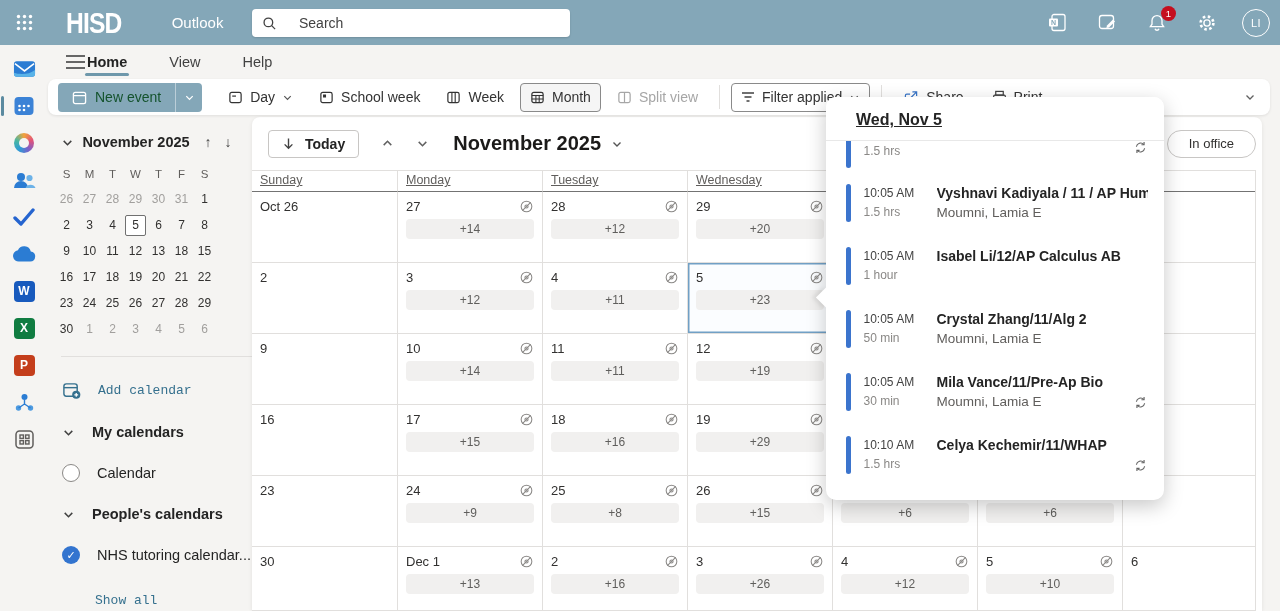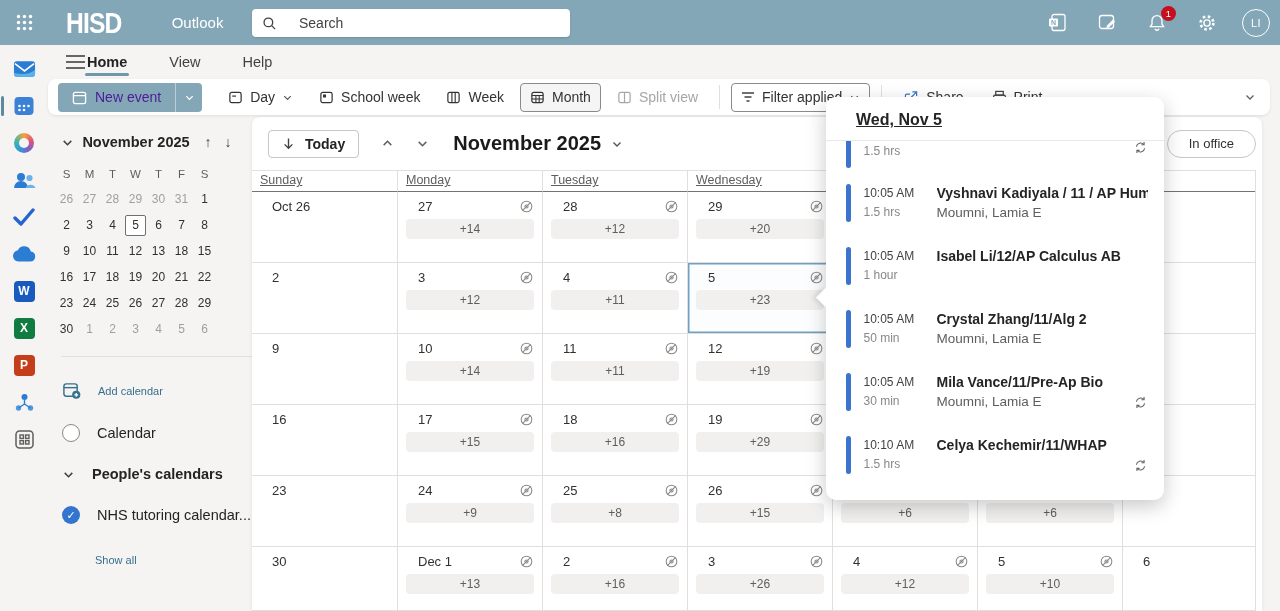--- a/index.html
+++ b/index.html
@@ -30,21 +30,21 @@
   
   .tabrow { position:absolute; left:48px; top:45px; right:0; height:34px; display:flex; align-items:center; padding-left:18px; }
   .hamburger { cursor:pointer; }
   .tabs { display:flex; gap:38px; }
   .tab { font-size:14.5px; color:#424242; cursor:pointer; position:relative; padding:6px 2px; }
   .tab.active { font-weight:700; color:#242424; }
   .tab.active::after { content:""; position:absolute; left:0; right:0; bottom:0; height:3px; border-radius:2px; background:#6f98ab; }
 
   
   .ribbon { position:absolute; left:48px; top:79px; width:1222px; height:36px; background:#fff; border-radius:8px; box-shadow:0 1px 3px rgba(0,0,0,.09); display:flex; align-items:center; padding:0 10px; gap:8px; z-index:10; }
-  .newevent { display:flex; height:29px; border-radius:4px; overflow:hidden; background:#84a7b8; color:#4c1d95; cursor:pointer; }
+  .newevent { display:flex; height:29px; border-radius:4px; overflow:hidden; background:#84a7b8; color:#14532d; cursor:pointer; }
   .newevent .main { display:flex; align-items:center; gap:8px; padding:0 14px; font-size:14px; }
   .newevent .split { width:27px; display:flex; align-items:center; justify-content:center; border-left:1px solid rgba(255,255,255,.45); }
   .vbtn { display:flex; align-items:center; gap:7px; height:29px; padding:0 9px; border-radius:4px; font-size:14px; color:#333; cursor:pointer; border:1px solid transparent; white-space:nowrap; }
   .vbtn.active { border-color:#8a8a8a; background:#f5f5f5; }
   .vbtn.disabled { color:#a6a6a6; cursor:default; }
   .vbtn.outlined { border-color:#8a8a8a; }
   .rb-sep { width:1px; height:24px; background:#e1dfdd; margin:0 3px; }
   .ribbon-collapse { position:absolute; right:14px; top:12px; cursor:pointer; }
 
   
@@ -53,41 +53,41 @@
   .mc-head { display:flex; align-items:center; height:28px; padding:0 14px 0 13px; }
   .mc-title { flex:1; text-align:center; font-size:14.5px; font-weight:700; color:#242424; }
   .mc-arrow { color:#424242; font-size:14px; width:20px; text-align:center; cursor:pointer; }
   .mc-grid { margin:6px 0 0 7px; display:grid; grid-template-columns:repeat(7,23px); }
   .mc-wd { height:24px; display:flex; align-items:center; justify-content:center; font-size:11.5px; color:#605e5c; }
   .mc-day { height:26px; display:flex; align-items:center; justify-content:center; font-size:12px; color:#323130; cursor:pointer; }
   .mc-day.muted { color:#a19f9d; }
   .mc-day.sel span { display:flex; align-items:center; justify-content:center; width:21px; height:21px; border:1px solid #707070; border-radius:2px; background:#fff; }
   .sb-divider { height:1px; background:#e1dfdd; margin:14px 0 0 13px; }
   .sb-row { display:flex; align-items:center; gap:17px; padding-left:14px; margin-top:24px; cursor:pointer; }
-  .sb-link { color:#35708e; font-size:11px; }
+  .sb-link { color:#35708e; font-size:13px;font-family:Liberation Mono, monospace; }
   .sb-header { font-size:14.5px; font-weight:700; color:#242424; }
   .sb-item-label { font-size:14.5px; color:#242424; }
   .circle-empty { width:18px; height:18px; border:1.5px solid #8a8886; border-radius:50%; background:#fff; flex:none; }
   .circle-check { width:18px; height:18px; border-radius:50%; background:#3374cf; color:#fff; font-size:11px; display:flex; align-items:center; justify-content:center; flex:none; }
   .showall { padding-left:47px; margin-top:26px; }
 
   
   .maincard { position:absolute; left:252px; top:117px; width:1010px; height:494px; background:#fff; border-radius:8px 8px 0 0; box-shadow:0 1px 4px rgba(0,0,0,.08); overflow:hidden; }
   .cal-head { height:53px; display:flex; align-items:center; padding:0 6px 0 16px; }
   .today-btn { height:28px; border:1px solid #c8c6c4; border-radius:4px; display:flex; align-items:center; gap:10px; padding:0 13px; font-size:14px; font-weight:700; color:#242424; cursor:pointer; background:#fff; }
   .nav-chev { margin-left:22px; cursor:pointer; color:#616161; }
   .cal-title { margin-left:24px; font-size:20px; font-weight:700; color:#1b1a19; display:flex; align-items:center; gap:10px; cursor:pointer; }
   .inoffice { margin-left:auto; height:28px; border:1px solid #c8c6c4; border-radius:14px; padding:0 21px; font-size:13px; color:#323130; background:#fff; display:flex; align-items:center; cursor:pointer; }
 
   .grid { position:absolute; left:0; top:53px; width:1004px; bottom:0; display:grid; grid-template-columns:repeat(6,145px) 1fr; grid-template-rows:21px repeat(5,71px) 1fr; border-top:1px solid #e1dfdd; border-right:1px solid #e1dfdd; }
   .gh { font-size:12.5px; color:#605e5c; padding:2px 8px; border-bottom:1px solid #737373;text-decoration:underline; }
   .gh:not(:first-child), .gcell:not(.col1) { border-left:1px solid #e1dfdd; }
   .gcell { border-bottom:1px solid #e1dfdd; padding:5px 8px; position:relative; cursor:pointer; background:#fff; }
   .gcell.sel { box-shadow:inset 0 0 0 1.5px #71a0c5; background:#fbfdff; }
-  .cell-top { display:flex; justify-content:space-between; align-items:center; height:18px;margin-left:12px; }
+  .cell-top { display:flex; justify-content:space-between; align-items:center; height:18px; }
   .cell-date { font-size:13px; color:#323130; }
   .pill { margin-top:4px; height:20px; background:#f1f0ef; border-radius:4px; font-size:12px; color:#5f5e5c; display:flex; align-items:center; justify-content:center; cursor:pointer; }
 
   
   .popup { position:absolute; left:826px; top:97px; width:338px; height:403px; background:#fff; border-radius:10px; box-shadow:0 6px 20px rgba(0,0,0,.22); z-index:50; }
   .popup::before { content:""; position:absolute; left:-7px; top:193px; width:15px; height:15px; background:#fff; transform:rotate(45deg); box-shadow:-3px 3px 4px rgba(0,0,0,.07); }
   .pp-head { padding:14px 30px 11px; font-size:16px; font-weight:700; color:#242424; border-bottom:1px solid #e8e8e8; background:#fff; border-radius:10px 10px 0 0; position:relative;text-decoration:underline; }
   .pp-list { position:relative; height:355px; overflow:hidden; padding-top:1px; }
   .event { display:flex; gap:13px; padding:0 16px 0 20px; min-height:38px; margin-bottom:25px; cursor:pointer; }
   .ev-bar { width:4.5px; border-radius:2.5px; background:#3b74cd; flex:none; }
@@ -412,20 +412,26 @@
     <svg width="19" height="19" viewBox="0 0 20 20">
         <rect x="2" y="3" width="14" height="13" rx="2.5" fill="none" stroke="#35708e" stroke-width="1.5"></rect>
         <path d="M2 7h14" stroke="#35708e" stroke-width="1.5"></path>
         <circle cx="15" cy="14.5" r="4.3" fill="#35708e"></circle>
         <path d="M15 12.5v4M13 14.5h4" stroke="#fff" stroke-width="1.3"></path>
       </svg>
     <span class="sb-link">Add calendar</span>
   </div>
   <div id="sb-sections">
       <div class="sb-row">
+        <svg width="13" height="13" viewBox="0 0 12 12">
+          <path d="M2.5 4.5 6 8l3.5-3.5" fill="none" stroke="#424242" stroke-width="1.4"></path>
+        </svg>
+        <span class="sb-header">My calendars</span>
+      </div>
+      <div class="sb-row">
         <div class="circle-empty"></div>
         <span class="sb-item-label">Calendar</span>
       </div>
       <div class="sb-row">
         <svg width="13" height="13" viewBox="0 0 12 12">
           <path d="M2.5 4.5 6 8l3.5-3.5" fill="none" stroke="#424242" stroke-width="1.4"></path>
         </svg>
         <span class="sb-header">People's calendars</span>
       </div>
       <div class="sb-row">

